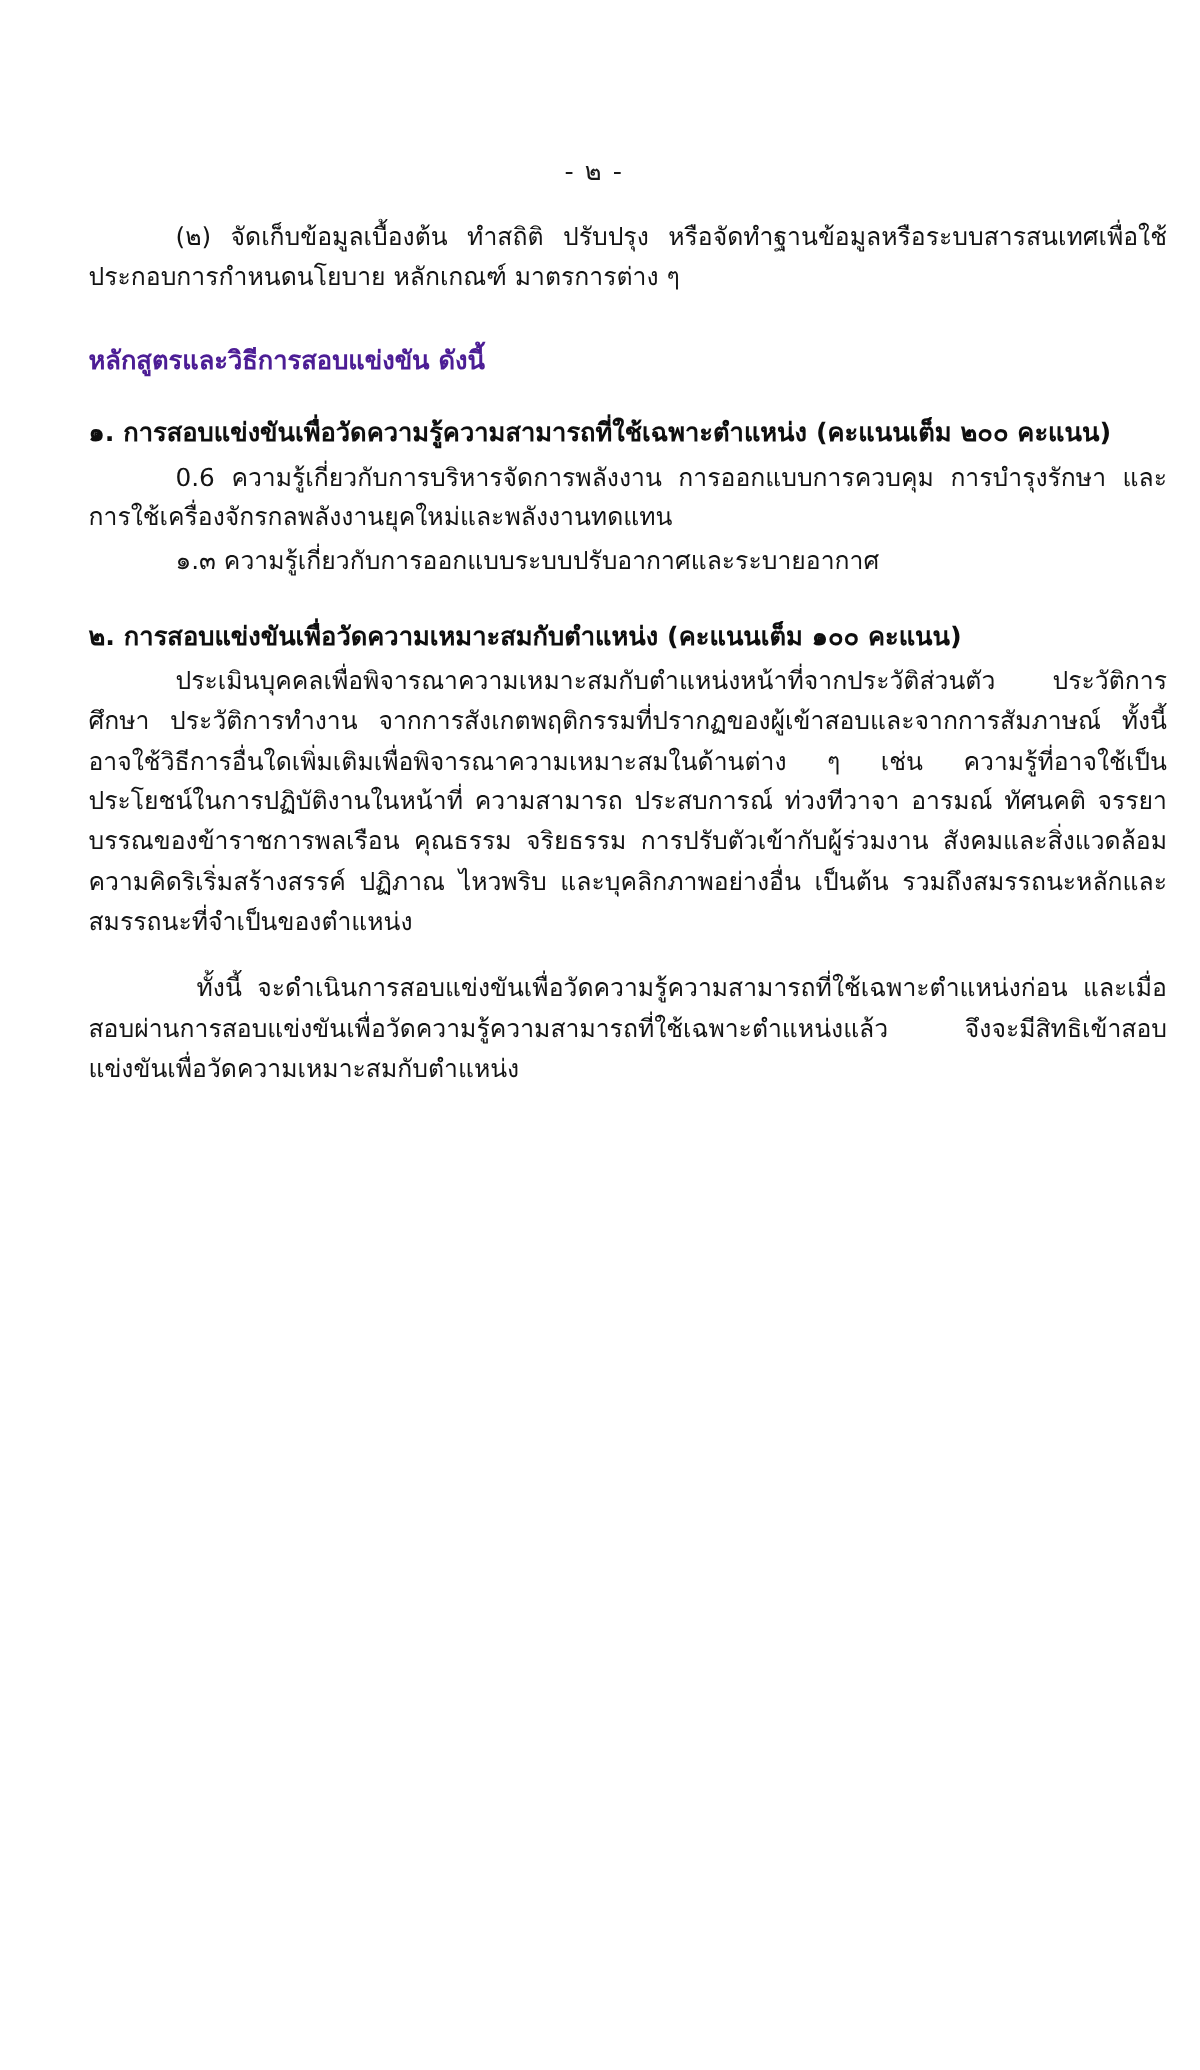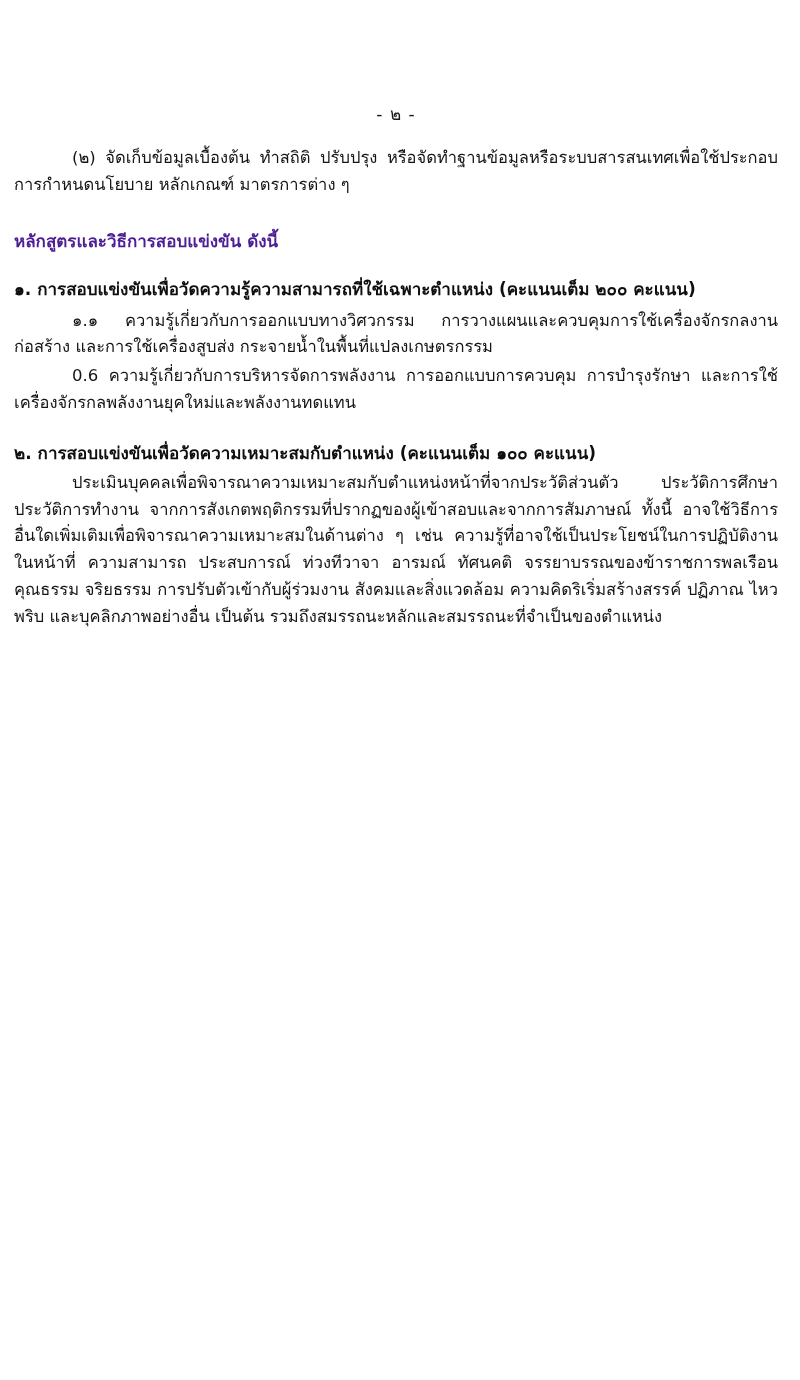--- a/index.html
+++ b/index.html
@@ -28,20 +28,21 @@
     margin-top: 100px;
     letter-spacing: 1px;
     color: #1a1a1a;
   }
   .body-text {
     font-size: 16.5px;
     line-height: 1.62;
     text-align: justify;
     text-justify: inter-word;
     color: #141414;
+    margin-left: 45px;
   }
   .para {
     margin-top: 18px;
   }
   .indent-1 {
     text-indent: 58px;
   }
   .indent-2 {
     text-indent: 72px;
   }
@@ -74,23 +75,24 @@
 <div class="page">
 
   <div class="page-number">- ๒ -</div>
 
   <div class="body-text para indent-1">(๒) จัดเก็บข้อมูลเบื้องต้น ทำสถิติ ปรับปรุง หรือจัดทำฐานข้อมูลหรือระบบสารสนเทศเพื่อใช้ประกอบการกำหนดนโยบาย หลักเกณฑ์ มาตรการต่าง ๆ</div>
 
   <div class="heading body-text">หลักสูตรและวิธีการสอบแข่งขัน  ดังนี้</div>
 
   <div class="section-title body-text">๑. การสอบแข่งขันเพื่อวัดความรู้ความสามารถที่ใช้เฉพาะตำแหน่ง (คะแนนเต็ม ๒๐๐ คะแนน)</div>
 
-  <div class="body-text sub-item">๑.๑ ความรู้เกี่ยวกับการออกแบบทางวิศวกรรม  การวางแผนและควบคุมการใช้เครื่องจักรกลงานก่อสร้าง  และการใช้เครื่องสูบส่ง กระจายน้ำในพื้นที่แปลงเกษตรกรรม</div>
 
   <div class="body-text sub-item tight">0.6 ความรู้เกี่ยวกับการบริหารจัดการพลังงาน การออกแบบการควบคุม การบำรุงรักษา และการใช้เครื่องจักรกลพลังงานยุคใหม่และพลังงานทดแทน</div>
 
+  <div class="body-text sub-item tight">๑.๓ ความรู้เกี่ยวกับการออกแบบระบบปรับอากาศและระบายอากาศ</div>
 
   <div class="section-title body-text block-gap">๒. การสอบแข่งขันเพื่อวัดความเหมาะสมกับตำแหน่ง (คะแนนเต็ม ๑๐๐ คะแนน)</div>
 
   <div class="body-text indent-1 tight">ประเมินบุคคลเพื่อพิจารณาความเหมาะสมกับตำแหน่งหน้าที่จากประวัติส่วนตัว ประวัติการศึกษา ประวัติการทำงาน จากการสังเกตพฤติกรรมที่ปรากฏของผู้เข้าสอบและจากการสัมภาษณ์ ทั้งนี้ อาจใช้วิธีการอื่นใดเพิ่มเติมเพื่อพิจารณาความเหมาะสมในด้านต่าง ๆ เช่น ความรู้ที่อาจใช้เป็นประโยชน์ในการปฏิบัติงานในหน้าที่ ความสามารถ ประสบการณ์ ท่วงทีวาจา อารมณ์ ทัศนคติ จรรยาบรรณของข้าราชการพลเรือน คุณธรรม จริยธรรม การปรับตัวเข้ากับผู้ร่วมงาน  สังคมและสิ่งแวดล้อม ความคิดริเริ่มสร้างสรรค์ ปฏิภาณ ไหวพริบ และบุคลิกภาพอย่างอื่น เป็นต้น รวมถึงสมรรถนะหลักและสมรรถนะที่จำเป็นของตำแหน่ง</div>
 
+  <div class="body-text para indent-2">ทั้งนี้ จะดำเนินการสอบแข่งขันเพื่อวัดความรู้ความสามารถที่ใช้เฉพาะตำแหน่งก่อน  และเมื่อสอบผ่านการสอบแข่งขันเพื่อวัดความรู้ความสามารถที่ใช้เฉพาะตำแหน่งแล้ว จึงจะมีสิทธิเข้าสอบแข่งขันเพื่อวัดความเหมาะสมกับตำแหน่ง</div>
 
 </div>
 
 </body></html>

